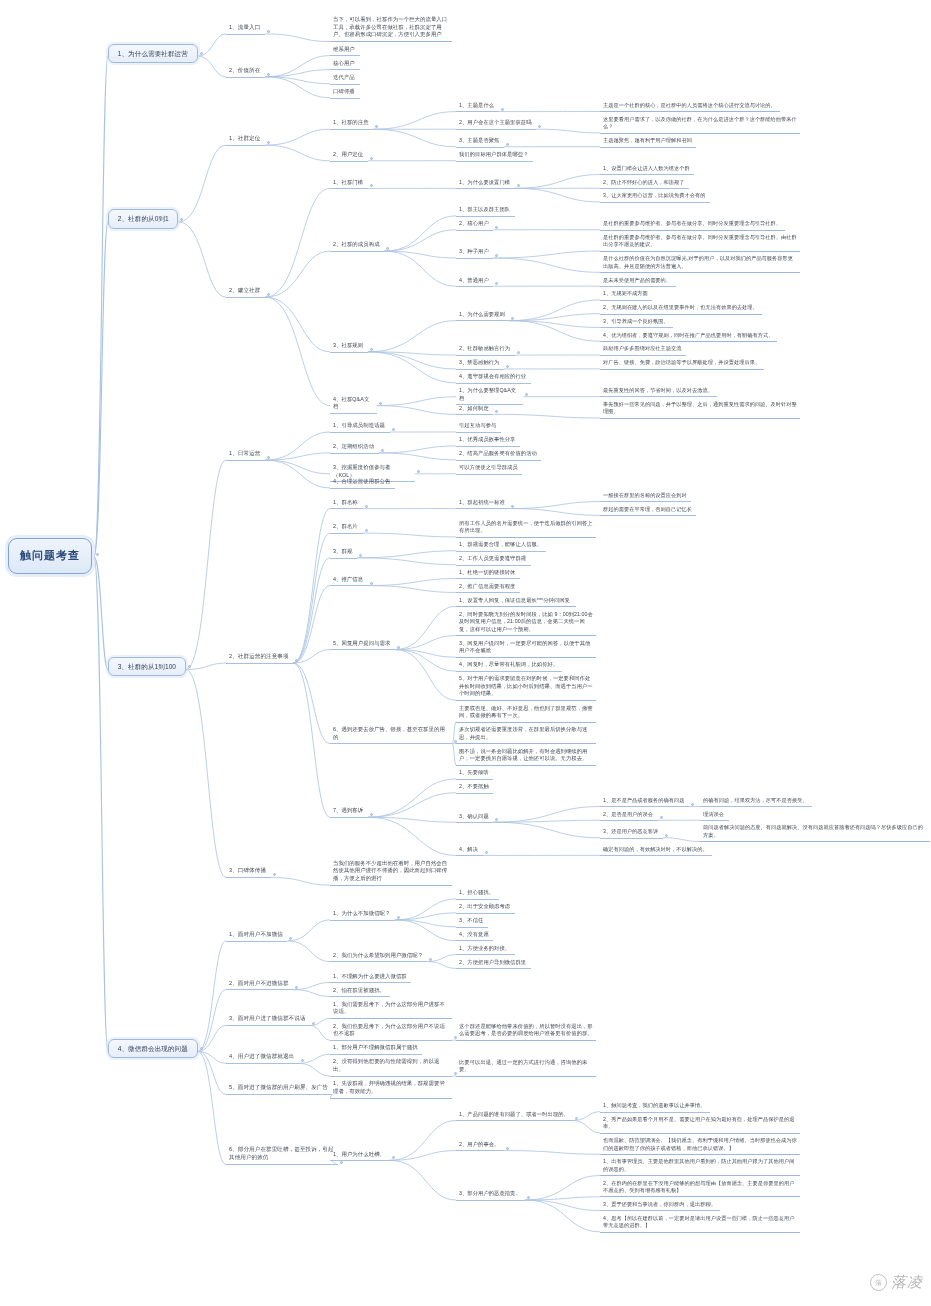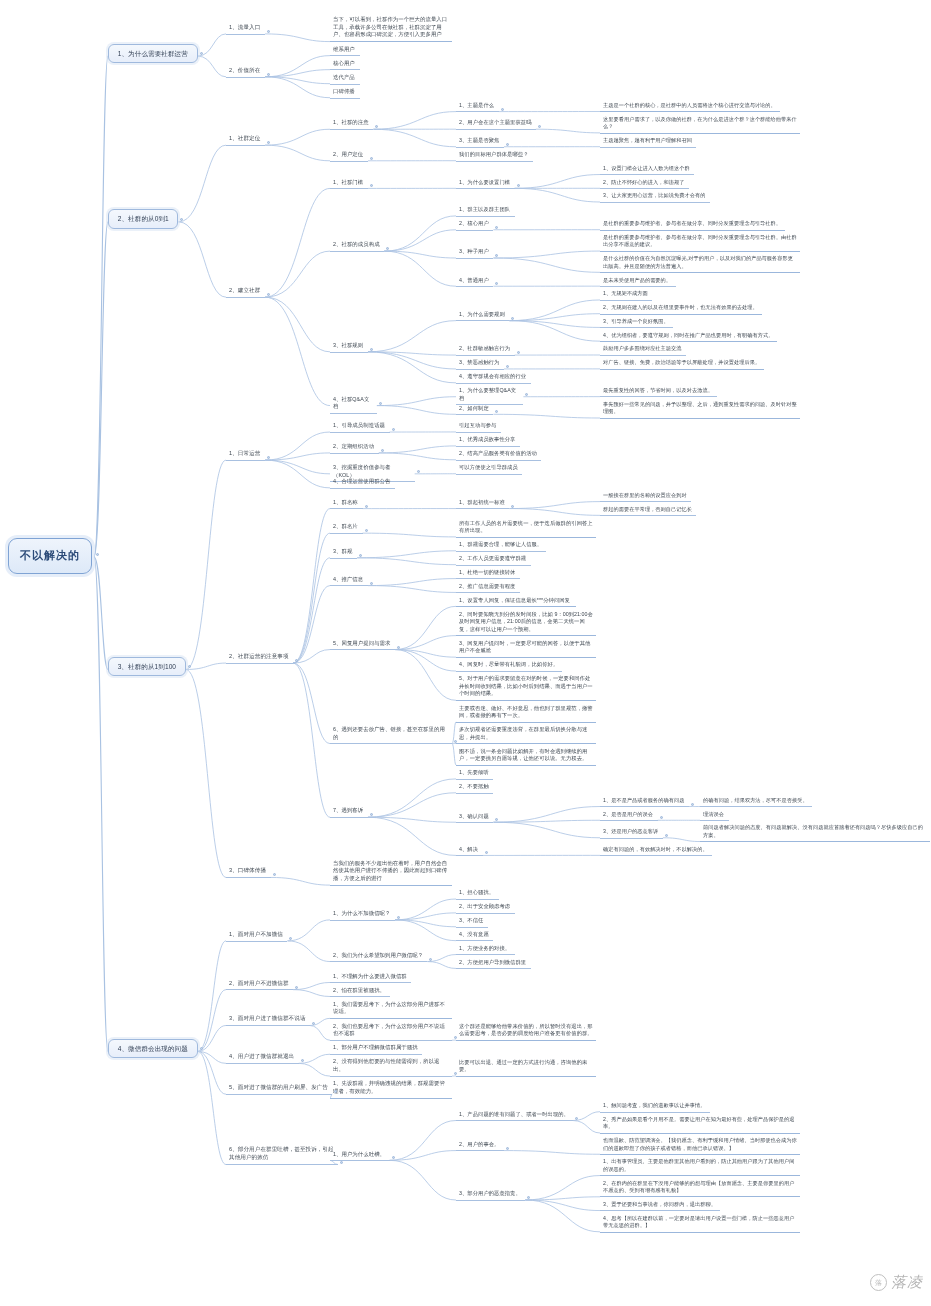--- a/index.html
+++ b/index.html
@@ -230,21 +230,21 @@
       <path d="M 572.915 1120.5274999999995 C 587.81175 1120.5274999999995, 587.81175 1132.9799999999996, 600 1132.9799999999996" fill="none" stroke="#a9c2e2" stroke-width="0.8"></path>
       <path d="M 389.57 1160.3324999999995 C 426.1065 1160.3324999999995, 426.1065 1150.5624999999995, 456 1150.5624999999995" fill="none" stroke="#a9c2e2" stroke-width="0.8"></path>
       <path d="M 504.015 1150.5624999999995 C 556.80675 1150.5624999999995, 556.80675 1154.2599999999995, 600 1154.2599999999995" fill="none" stroke="#a9c2e2" stroke-width="0.8"></path>
       <path d="M 389.57 1160.3324999999995 C 426.1065 1160.3324999999995, 426.1065 1199.9924999999996, 456 1199.9924999999996" fill="none" stroke="#a9c2e2" stroke-width="0.8"></path>
       <path d="M 525.215 1199.9924999999996 C 566.34675 1199.9924999999996, 566.34675 1175.5399999999995, 600 1175.5399999999995" fill="none" stroke="#a9c2e2" stroke-width="0.8"></path>
       <path d="M 525.215 1199.9924999999996 C 566.34675 1199.9924999999996, 566.34675 1196.8199999999995, 600 1196.8199999999995" fill="none" stroke="#a9c2e2" stroke-width="0.8"></path>
       <path d="M 525.215 1199.9924999999996 C 566.34675 1199.9924999999996, 566.34675 1210.5599999999995, 600 1210.5599999999995" fill="none" stroke="#a9c2e2" stroke-width="0.8"></path>
       <path d="M 525.215 1199.9924999999996 C 566.34675 1199.9924999999996, 566.34675 1231.8399999999995, 600 1231.8399999999995" fill="none" stroke="#a9c2e2" stroke-width="0.8"></path>
     </svg>
   <div id="nodes">
-      <div class="node root" style="left: 8px; top: 537.982px; width: auto; font-size: 11px;">不以解决的</div>
+      <div class="node root" style="left: 8px; top: 537.982px; width: auto; font-size: 11px;">触问题考查</div>
       <div class="node l1 boxed" style="left: 108px; top: 43.5125px; width: 89.63px; font-size: 6.6px;">1、为什么需要社群运营</div>
       <div class="bullet" style="left: 96px; top: 552.932px;"></div>
       <div class="node plain" style="left: 226px; top: 22.785px; width: 39.08px; font-size: 5.6px;">1、流量入口</div>
       <div class="bullet" style="left: 199.63px; top: 52.0825px;"></div>
       <div class="node para" style="left: 330px; top: 15.1px; width: 122px; font-size: 5.4px;">当下，可以看到，社群作为一个巨大的流量入口工具，承载许多公司在做社群，社群沉淀了用户、也容易形成口碑沉淀，方便引入更多用户</div>
       <div class="bullet" style="left: 267.08px; top: 29.905px;"></div>
       <div class="node plain" style="left: 226px; top: 65.69px; width: 39.08px; font-size: 5.6px;">2、价值所在</div>
       <div class="node plain" style="left: 330px; top: 44.79px; width: 29.6px; font-size: 5.4px;">维系用户</div>
       <div class="bullet" style="left: 267.08px; top: 72.81px;"></div>
       <div class="node plain" style="left: 330px; top: 58.82px; width: 29.6px; font-size: 5.4px;">核心用户</div>

